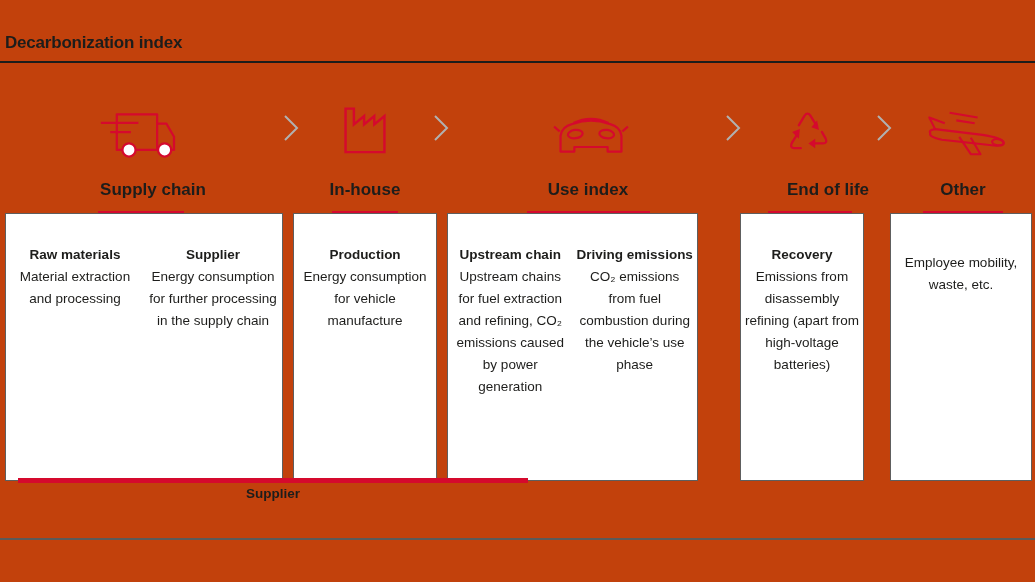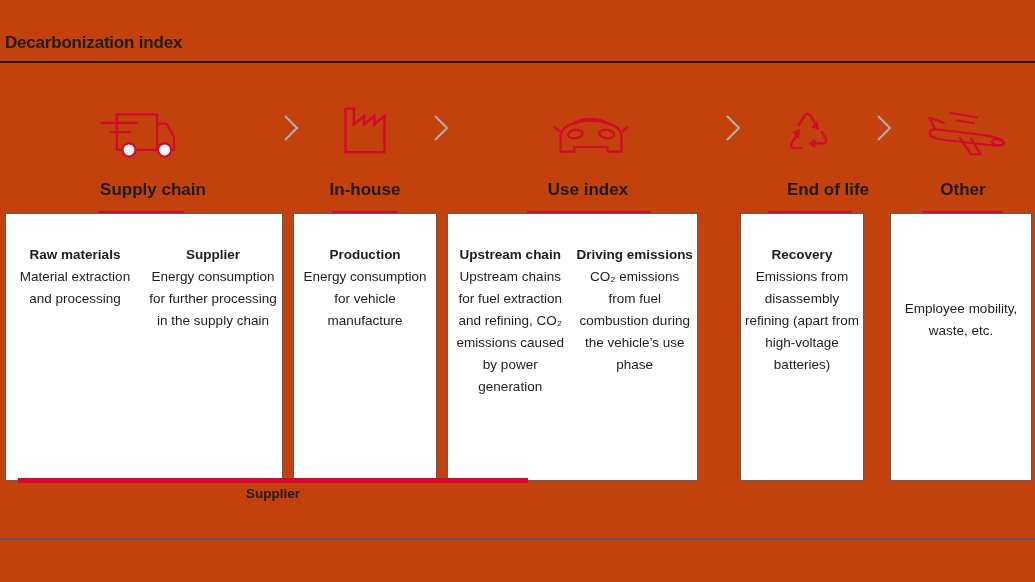--- a/index.html
+++ b/index.html
@@ -12,21 +12,21 @@
   .icon{position:absolute;}
   .red-icon{color:var(--red,#d5092d);}
   .chevron{position:absolute;top:114px;color:var(--chevron,#b1b1b1);}
   .stage-label{position:absolute;top:180px;transform:translateX(-50%);
                font-size:17px;font-weight:bold;white-space:nowrap;}
   .redseg{position:absolute;top:211px;height:5px;background:var(--red,#d5092d);}
   .box{position:absolute;top:213px;height:268px;border:1px solid var(--border,#5e5e5e);
        box-sizing:border-box;display:flex;align-items:flex-start;background:#fff;}
   .entry{flex:1;padding:30px 3px 0 3px;text-align:center;font-size:13.5px;line-height:22px;box-sizing:border-box;}
   .entry-title{font-weight:bold;}
-  .box-other .entry{padding-top:84px;}
+  .box-other .entry{padding-top:38px;}
   .logistics-line{position:absolute;left:18px;top:478px;width:510px;height:5px;background:var(--red,#d5092d);}
   .logistics-label{position:absolute;top:486px;left:273px;transform:translateX(-50%);
                    font-size:13.5px;font-weight:bold;}
   svg{display:block;}
 </style>
 </head>
 <body>
 
 <div class="page">
 

